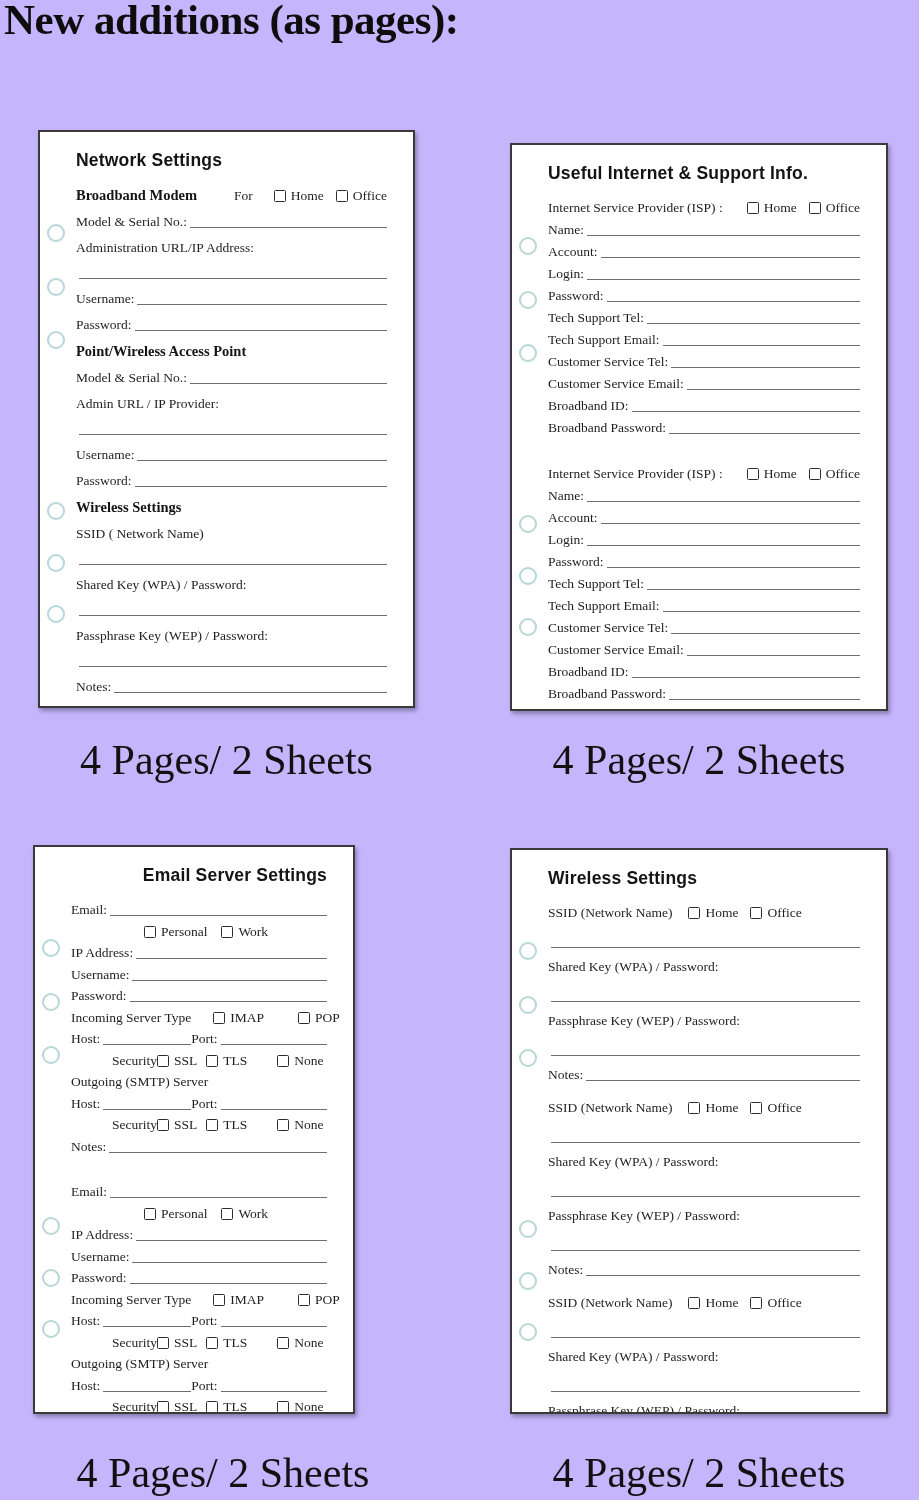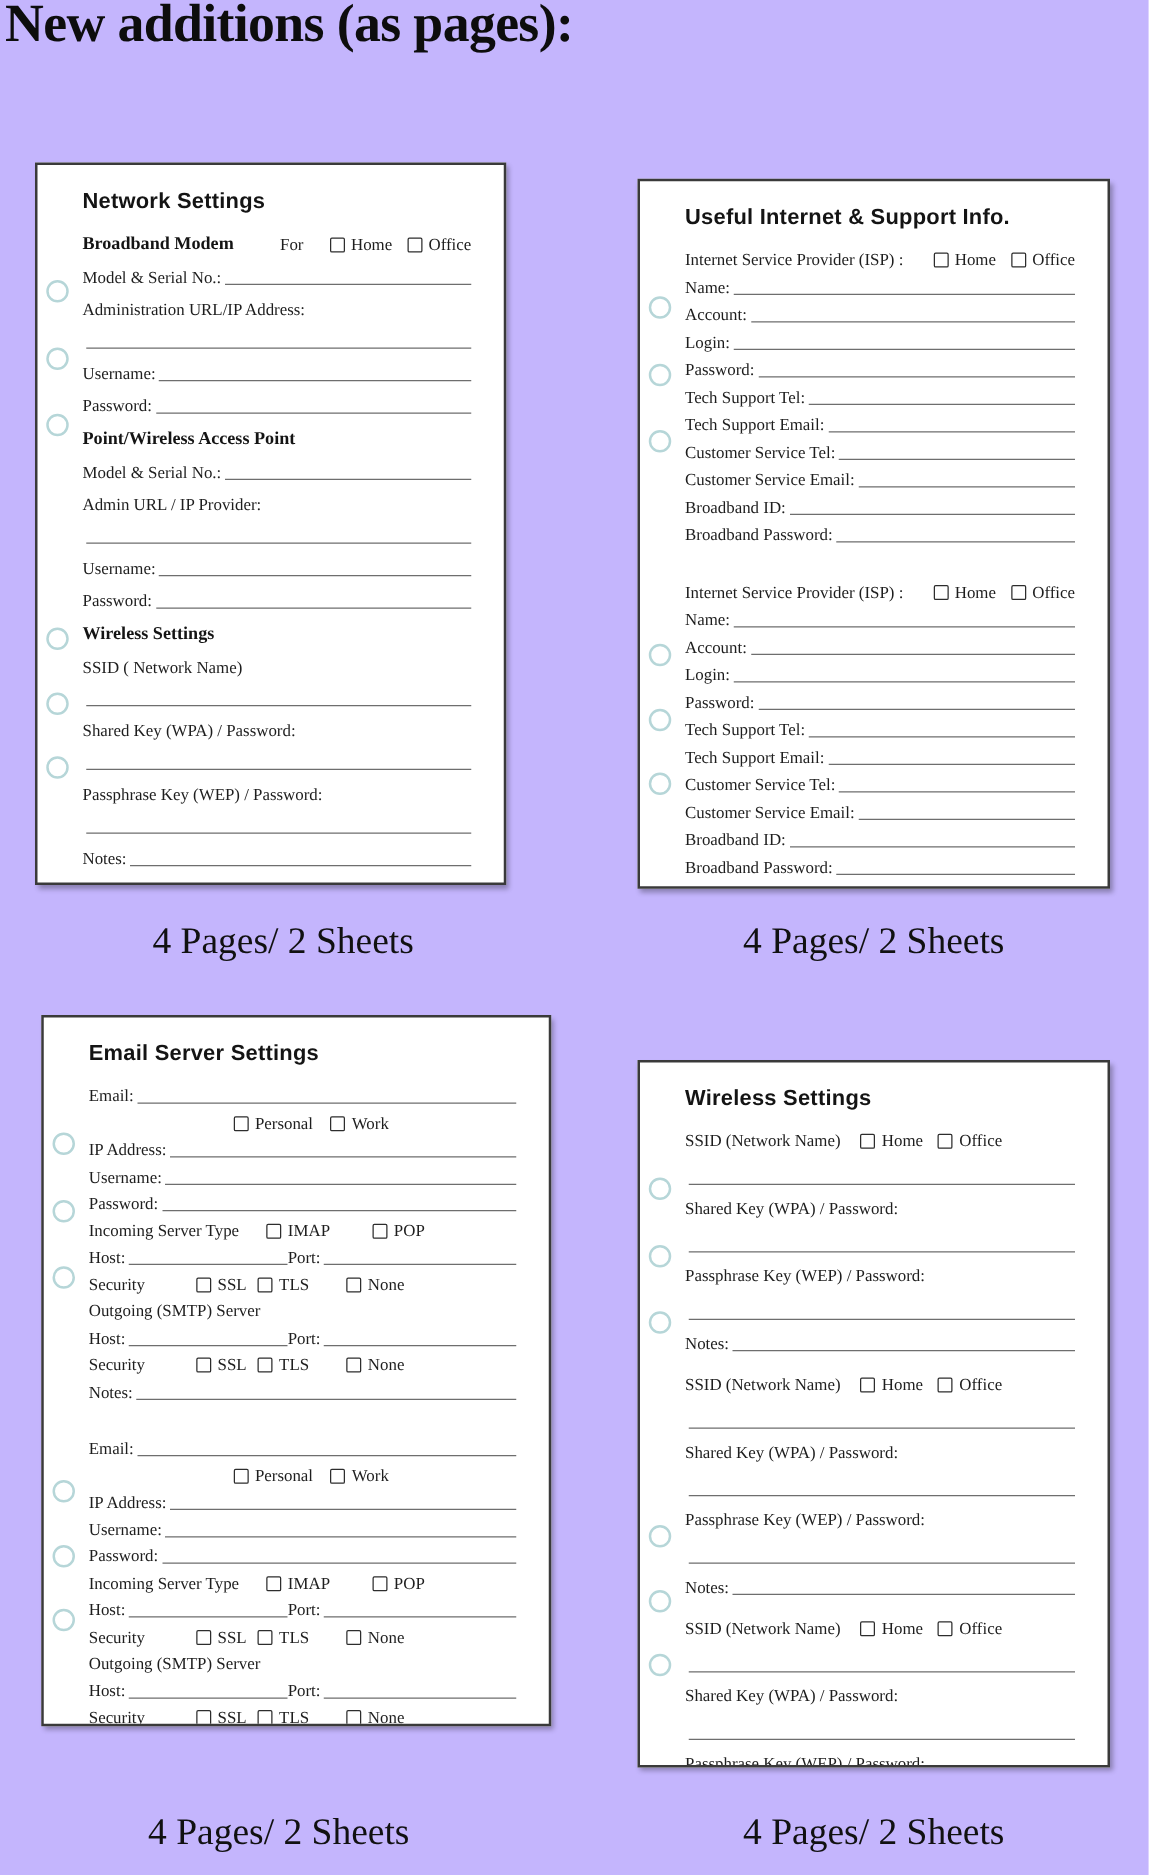--- a/index.html
+++ b/index.html
@@ -2,32 +2,32 @@
 <html><head>
 <meta charset="utf-8">
 <style>
   html,body{margin:0;padding:0;background:#fff;}
   .page{position:relative;width:919px;height:1500px;background:#c4b5fd;overflow:hidden;
         font-family:"Liberation Serif",serif;color:#1e1e1e;}
   .page-title{position:absolute;left:4px;top:-4px;width:912px;
         font-family:"Liberation Serif",serif;font-weight:bold;color:#0d0d0d;
         font-size:43px;line-height:1.1;letter-spacing:-0.5px;}
   .caption{position:absolute;text-align:center;font-family:"Liberation Serif",serif;
-        font-size:30px;color:#111;white-space:nowrap;}
+        font-size:42px;color:#111;white-space:nowrap;}
   .cap0{left:38px;top:736px;width:377px;}
   .cap1{left:510px;top:736px;width:378px;}
   .cap2{left:33px;top:1449px;width:380px;}
   .cap3{left:510px;top:1449px;width:378px;}
 
   .card{position:absolute;box-sizing:border-box;background:#fff;
         border:2px solid #3a3a3a;box-shadow:2px 3px 4px rgba(0,0,0,.30);
         padding:16px 26px 0 36px;overflow:hidden;}
-  .c0{left:28px; top:130px; width:377px; height:578px;}
+  .c0{left:38px; top:130px; width:377px; height:578px;}
   .c1{left:510px;top:143px; width:378px; height:568px;}
-  .c2{left:33px; top:812px; width:408px; height:569px;}
+  .c2{left:33px; top:845px; width:322px; height:569px;text-align:right;}
   .c3{left:510px;top:848px; width:378px; height:566px;}
 
   .card-title{font-family:"Liberation Sans","DejaVu Sans",sans-serif;font-weight:bold;
         font-size:17.5px;color:#141414;margin:2px 0 16px 0;letter-spacing:.2px;}
 
   .row{display:flex;align-items:flex-end;min-height:15px;}
   .c0 .row{margin-bottom:10px;}
   .c1 .row{margin-bottom:6px;}
   .c2 .row{margin-bottom:5.5px;}
   .c3 .row{margin-bottom:9px;}

